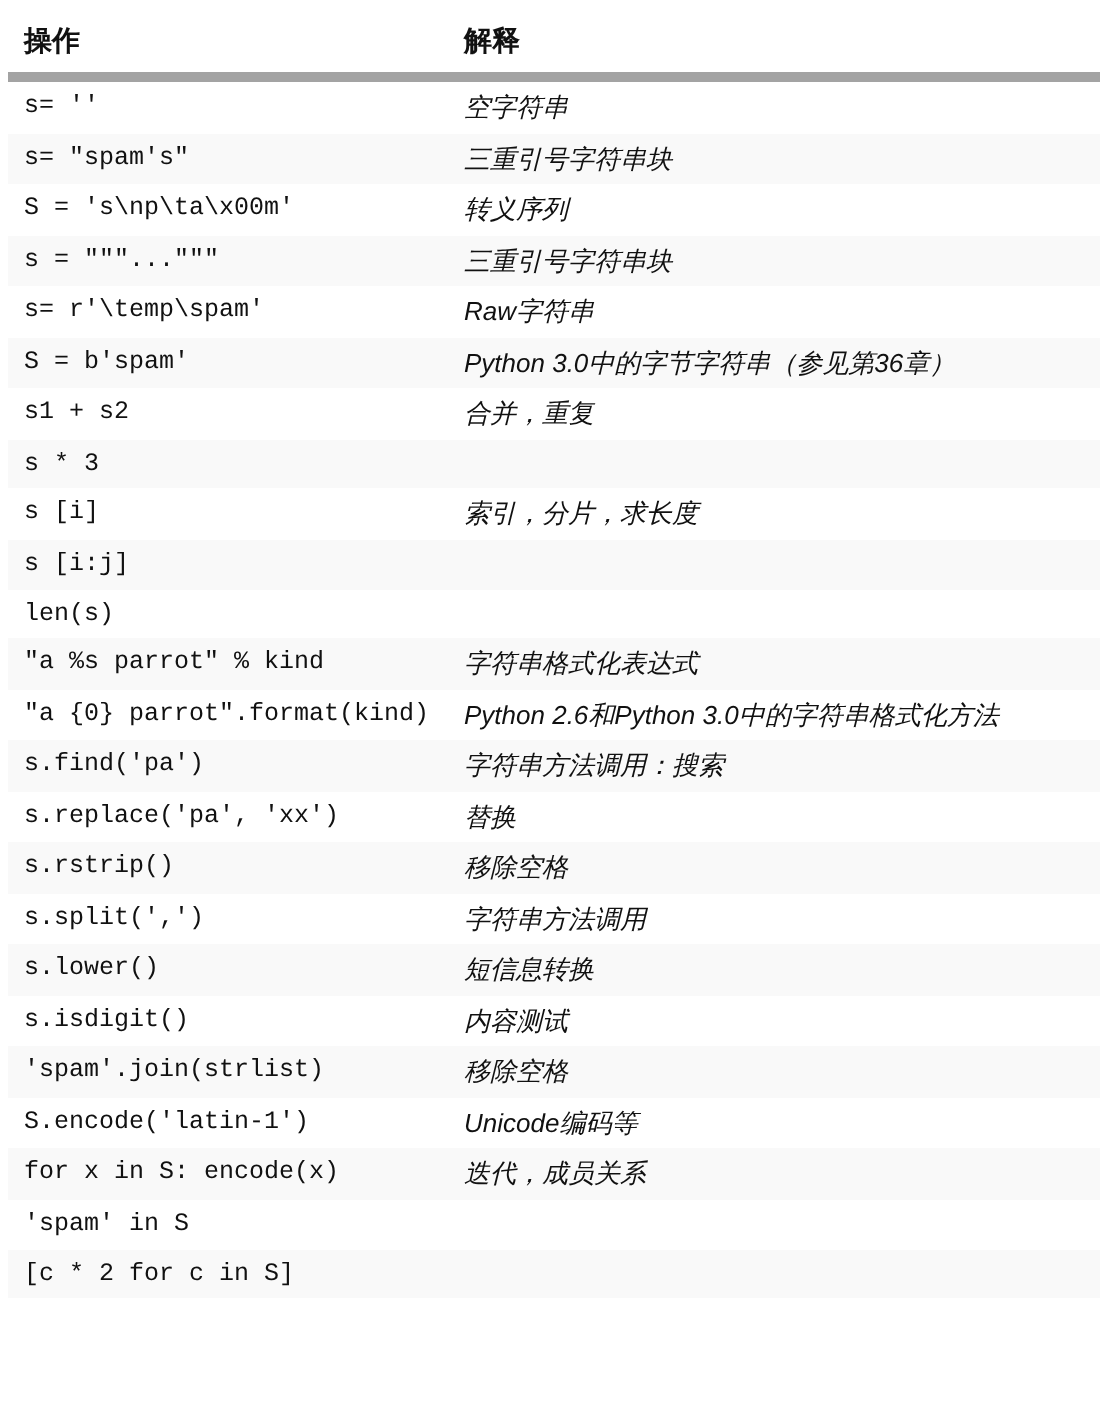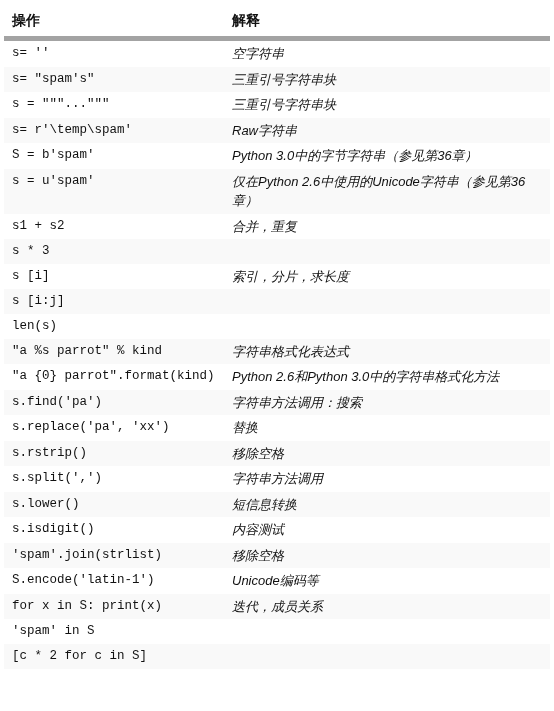--- a/index.html
+++ b/index.html
@@ -74,34 +74,34 @@
     <tbody id="table-body">
     <tr>
           <td>s= ''</td>
           <td>空字符串</td>
         </tr>
         <tr>
           <td>s= "spam's"</td>
           <td>三重引号字符串块</td>
         </tr>
         <tr>
+          <td>S = 's\np\ta\x00m'</td>
+          <td>转义序列</td>
+        </tr>
+        <tr>
           <td>s = """..."""</td>
           <td>三重引号字符串块</td>
         </tr>
         <tr>
           <td>s= r'\temp\spam'</td>
           <td>Raw字符串</td>
         </tr>
         <tr>
           <td>S = b'spam'</td>
           <td>Python 3.0中的字节字符串（参见第36章）</td>
-        </tr>
-        <tr>
-          <td>s = u'spam'</td>
-          <td>仅在Python 2.6中使用的Unicode字符串（参见第36章）</td>
         </tr>
         <tr>
           <td>s1 + s2</td>
           <td>合并，重复</td>
         </tr>
         <tr>
           <td>s * 3</td>
           <td></td>
         </tr>
         <tr>
@@ -150,21 +150,21 @@
         </tr>
         <tr>
           <td>'spam'.join(strlist)</td>
           <td>移除空格</td>
         </tr>
         <tr>
           <td>S.encode('latin-1')</td>
           <td>Unicode编码等</td>
         </tr>
         <tr>
-          <td>for x in S: print(x)</td>
+          <td>for x in S: encode(x)</td>
           <td>迭代，成员关系</td>
         </tr>
         <tr>
           <td>'spam' in S</td>
           <td></td>
         </tr>
         <tr>
           <td>[c * 2 for c in S]</td>
           <td></td>
         </tr>

